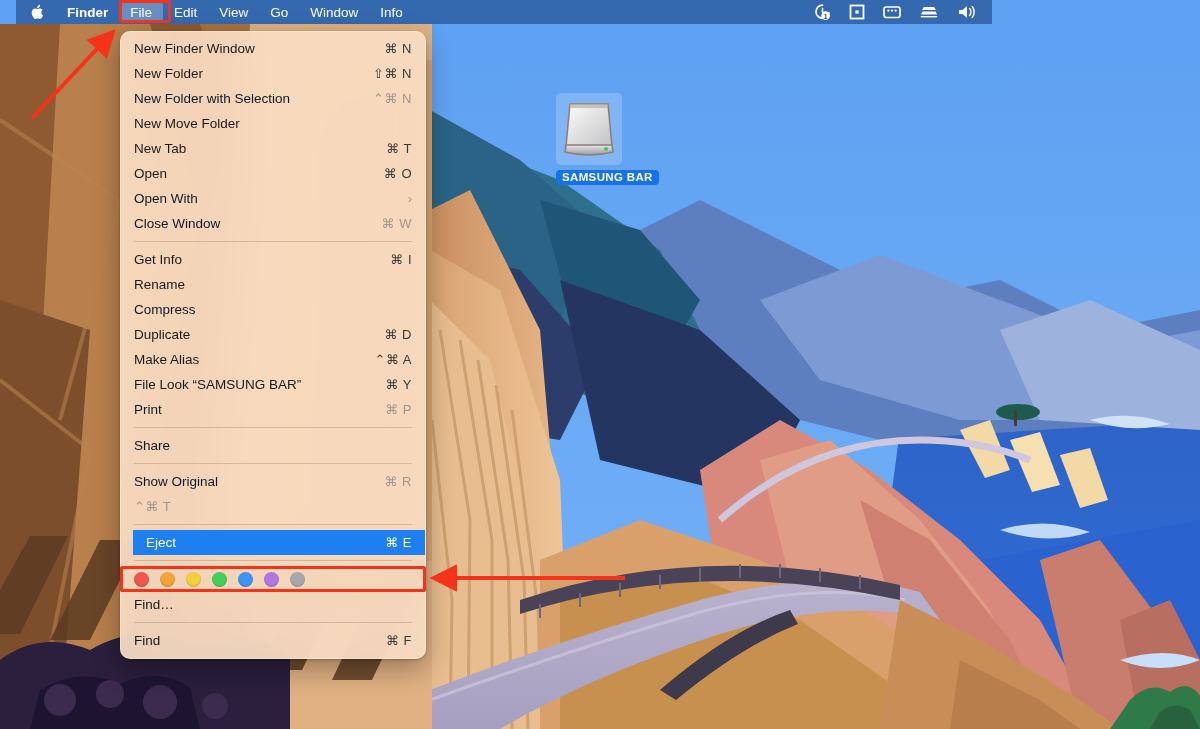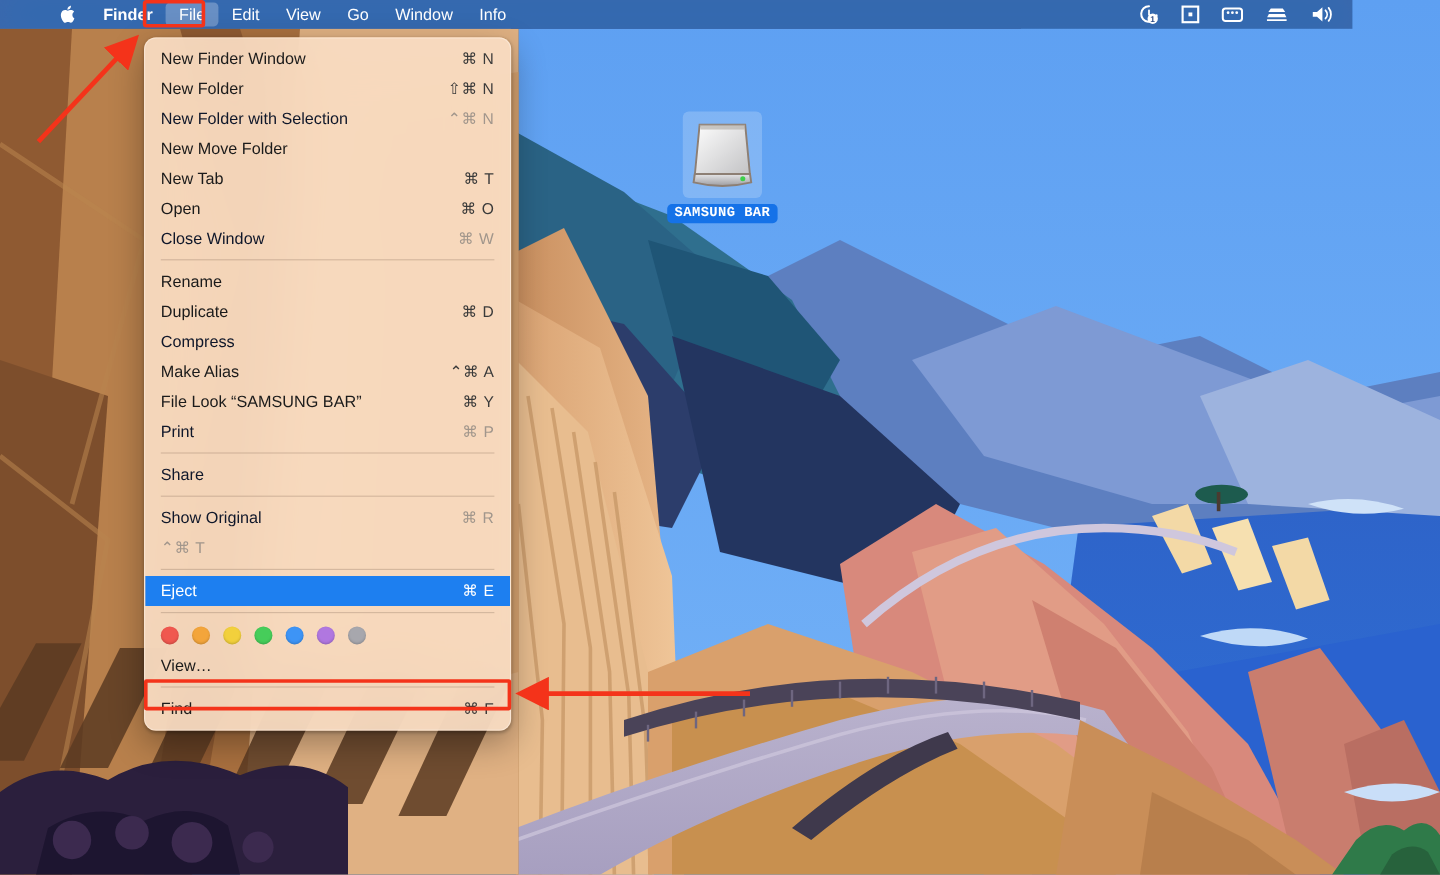--- a/index.html
+++ b/index.html
@@ -10,27 +10,26 @@
     position:relative;
     -webkit-font-smoothing:antialiased;
   }
 
   
   #desktop { position:absolute; inset:0; overflow:hidden; background:#4f95ee; }
   #desktop svg { position:absolute; left:0; top:0; width:1200px; height:729px; display:block; }
 
   
   #menubar {
-    position:absolute; left:0; top:0; width:1127px; height:24px;
+    position:absolute; left:16px; top:0; width:976px; height:24px;
     background:rgba(40,70,130,0.62);
     backdrop-filter:saturate(180%) blur(18px);
     display:flex; align-items:center;
     z-index:40;
     color:#fff;
-    padding-left:35px;
   }
   .mb-left { display:flex; align-items:center; height:24px; }
   .mb-item {
     height:20px; padding:0 11px; display:flex; align-items:center;
     font-size:13.5px; color:#ffffff; border-radius:4px;
     position:relative; white-space:nowrap;
   }
   .mb-item.bold { font-weight:bold; }
   .mb-apple { padding:0 12px 0 14px; font-size:15px; line-height:1; }
   .mb-item.active {
@@ -70,34 +69,34 @@
     height:25px; padding:0 13px 0 13px;
     color:#1b1b1b; position:relative;
   }
   .mi .lbl { flex:1 1 auto; white-space:nowrap; overflow:hidden; }
   .mi .sc {
     flex:0 0 auto; color:#3a3a3a; letter-spacing:0.5px;
     font-size:13px; text-align:right; min-width:34px;
   }
   .mi.disabled .lbl { color:#0f172a; }
   .mi.disabled .sc  { color:#a1968c; }
-  .mi.sel { background:#1d7ff0; }
+  .mi.sel { background:#1d7ff0;margin-left:12px; }
   .mi.sel .lbl, .mi.sel .sc { color:#ffffff; }
   .mi .chev { color:#3a3a3a; font-size:13px; }
   .mi.disabled .chev { color:#a1968c; }
   .sep { height:1px; background:rgba(90,70,55,0.22); margin:5px 13px; }
 
   
   .tagrow { display:flex; align-items:center; height:26px; padding:0 13px; gap:11px; }
   .dot { width:15px; height:15px; border-radius:50%; box-shadow:inset 0 -1px 2px rgba(0,0,0,0.18); }
 
   
   #drive {
     position:absolute; left:556px; top:93px; width:92px; height:100px;
-    z-index:10; display:flex; flex-direction:column; align-items:center;font-family:Liberation Mono, monospace;
+    z-index:10; display:flex; flex-direction:column; align-items:flex-start;
   }
   #drive .thumb {
     width:66px; height:72px; border-radius:5px;
     background:rgba(255,255,255,0.20);
     display:flex; align-items:center; justify-content:center;
   }
   #drive .cap {
     margin-top:5px; background:#1572e8; color:#fff;
     font-size:11.5px; font-weight:bold; letter-spacing:0.35px;
     padding:1px 6px 2px; border-radius:4px; white-space:nowrap;
@@ -348,37 +347,45 @@
   </div>
   <div class="mi">
     <span class="lbl">New Tab</span>
     <span class="sc">⌘ T</span>
   </div>
   <div class="mi">
     <span class="lbl">Open</span>
     <span class="sc">⌘ O</span>
   </div>
   <div class="mi disabled">
+    <span class="lbl">Open With</span>
+    <span class="chev">›</span>
+  </div>
+  <div class="mi disabled">
     <span class="lbl">Close Window</span>
     <span class="sc">⌘ W</span>
   </div>
 
   <div class="sep"></div>
 
   <div class="mi">
+    <span class="lbl">Get Info</span>
+    <span class="sc">⌘ I</span>
+  </div>
+  <div class="mi">
     <span class="lbl">Rename</span>
     <span class="sc"></span>
   </div>
+  <div class="mi disabled">
+    <span class="lbl">Compress</span>
+    <span class="sc"></span>
+  </div>
   <div class="mi">
     <span class="lbl">Duplicate</span>
     <span class="sc">⌘ D</span>
-  </div>
-  <div class="mi disabled">
-    <span class="lbl">Compress</span>
-    <span class="sc"></span>
   </div>
   <div class="mi">
     <span class="lbl">Make Alias</span>
     <span class="sc">⌃⌘ A</span>
   </div>
   <div class="mi">
     <span class="lbl">File Look “SAMSUNG BAR”</span>
     <span class="sc">⌘ Y</span>
   </div>
   <div class="mi disabled">
@@ -416,21 +423,21 @@
     <span class="dot" style="background: rgb(240, 88, 79);"></span>
     <span class="dot" style="background: rgb(243, 165, 59);"></span>
     <span class="dot" style="background: rgb(242, 208, 60);"></span>
     <span class="dot" style="background: rgb(70, 205, 90);"></span>
     <span class="dot" style="background: rgb(61, 148, 246);"></span>
     <span class="dot" style="background: rgb(176, 119, 224);"></span>
     <span class="dot" style="background: rgb(167, 167, 173);"></span>
   </div>
 
   <div class="mi">
-    <span class="lbl">View…</span>
+    <span class="lbl">Find…</span>
     <span class="sc"></span>
   </div>
 
   <div class="sep"></div>
 
   <div class="mi">
     <span class="lbl">Find</span>
     <span class="sc">⌘ F</span>
   </div>
 </div>

